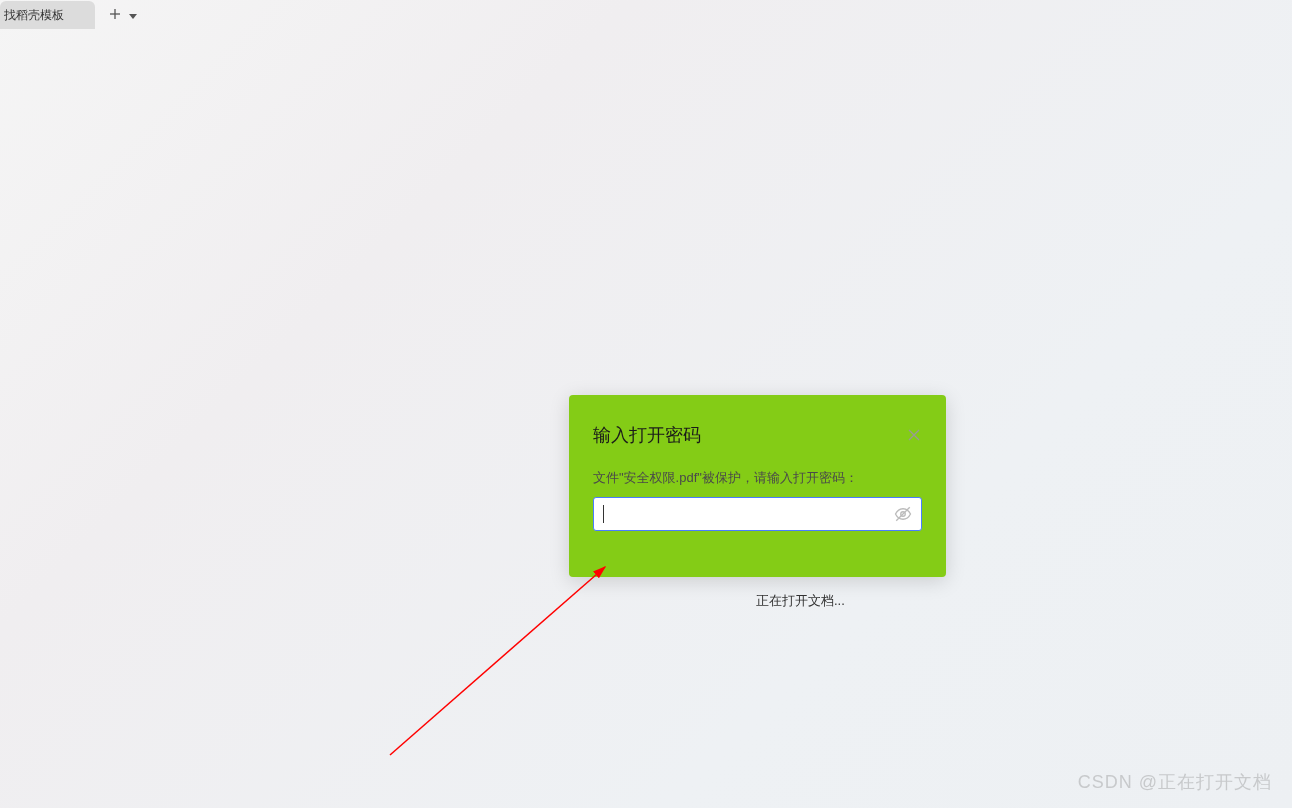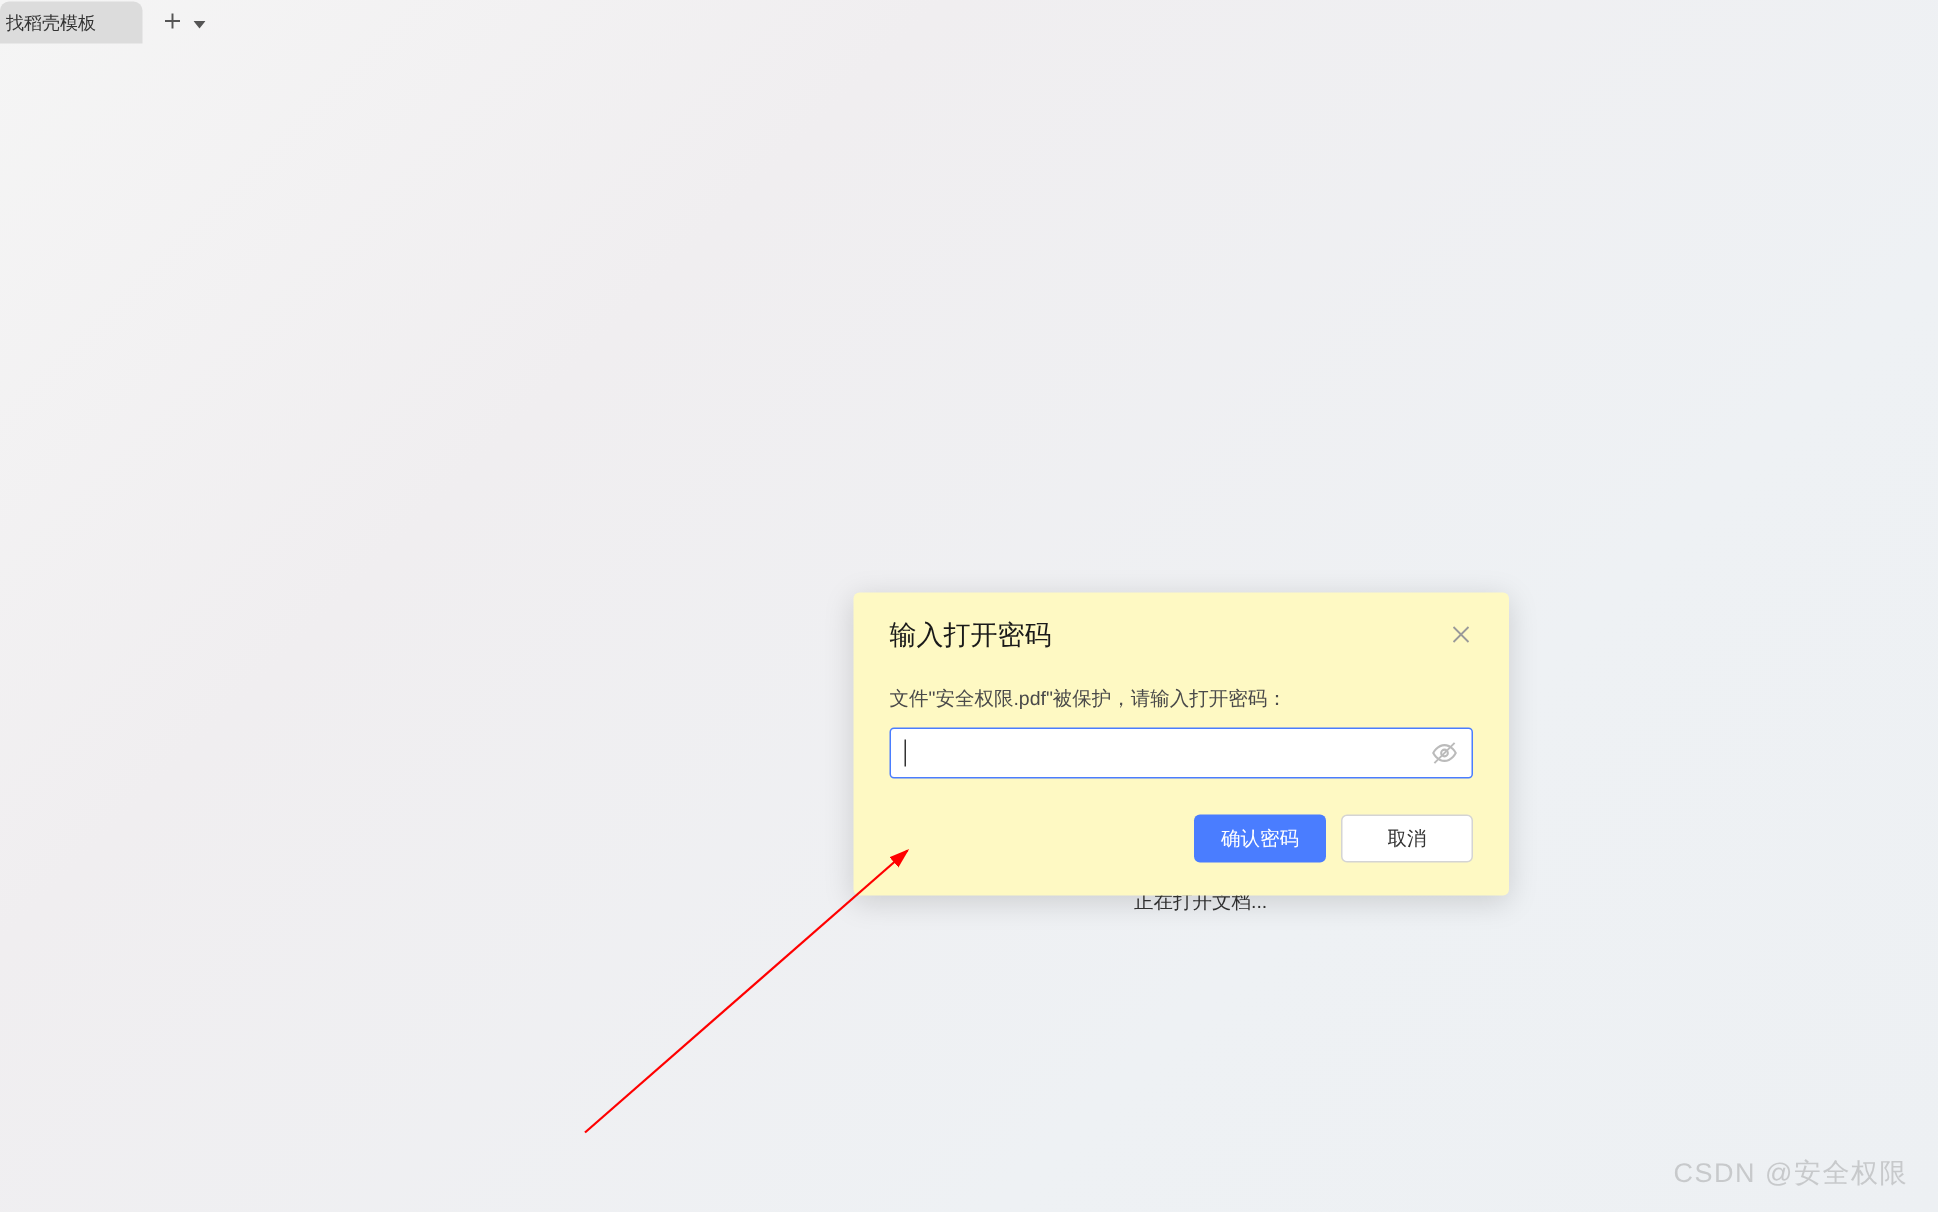--- a/index.html
+++ b/index.html
@@ -94,25 +94,25 @@
       position: absolute;
       top: 592px;
       left: 756px;
       font-size: 13px;
       color: #333;
     }
     .dialog {
       position: absolute;
       top: 395px;
       left: 569px;
-      width: 437px;
-      background: #fef9c3;
+      width: 377px;
+      background: #84cc16;
       border-radius: 4px;
       box-shadow: 0 4px 20px rgba(0,0,0,0.15);
-      padding: 16px 24px 22px 24px;
+      padding: 28px 24px 22px 24px;
     }
     .dialog-header {
       display: flex;
       justify-content: space-between;
       align-items: center;
       margin-bottom: 22px;
     }
     .dialog-title {
       font-size: 18px;
       font-weight: 500;
@@ -242,28 +242,24 @@
     <input type="password" class="password-input" value="" style="">
     <div class="cursor-line"></div>
     <span class="eye-icon">
       <svg viewBox="0 0 24 24" fill="none" stroke="currentColor" stroke-width="1.8">
         <path d="M2 12s3.5-7 10-7 10 7 10 7-3.5 7-10 7-10-7-10-7z"></path>
         <circle cx="12" cy="12" r="3"></circle>
         <line x1="3" y1="21" x2="21" y2="3"></line>
       </svg>
     </span>
   </div>
-  <div class="dialog-footer">
-    <button class="btn btn-primary">确认密码</button>
-    <button class="btn btn-secondary">取消</button>
-  </div>
 </div>
 
 <svg class="arrow-annotation" style="left:380px; top:555px;" width="240" height="210">
   <defs>
     <marker id="arrowhead" markerWidth="10" markerHeight="10" refX="8" refY="3" orient="auto">
       <polygon points="0 0, 9 3, 0 6" fill="#ff0000"></polygon>
     </marker>
   </defs>
   <line x1="10" y1="200" x2="225" y2="12" stroke="#ff0000" stroke-width="1.5" marker-end="url(#arrowhead)"></line>
 </svg>
 
-<div class="watermark">CSDN @安全权限</div>
+<div class="watermark">CSDN @正在打开文档</div>
 
 </body></html>

